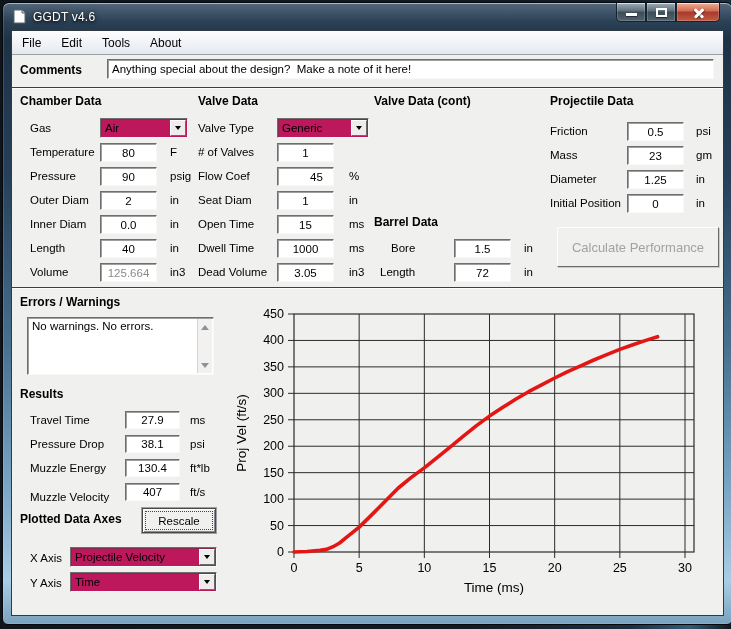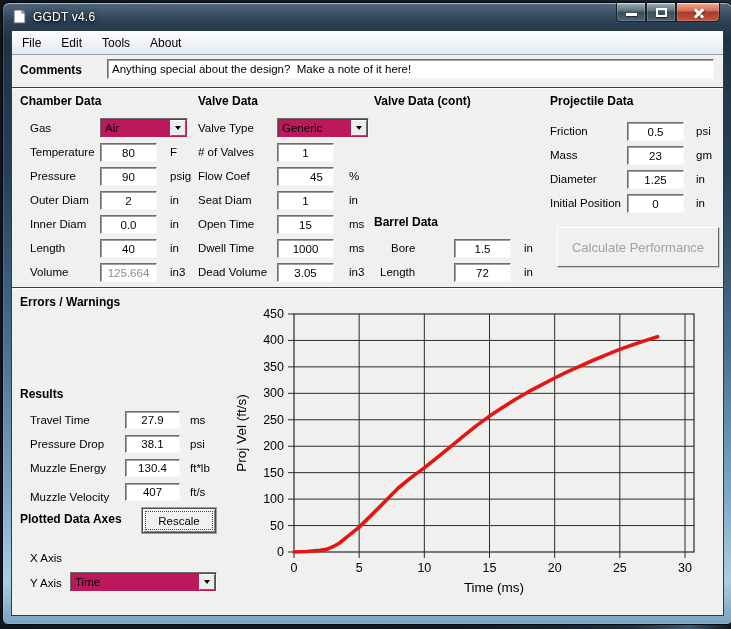--- a/index.html
+++ b/index.html
@@ -235,20 +235,31 @@
 
       <span class="lbl" style="left:538px;top:142px;">Initial Position</span>
       <input class="field" style="left: 615px; top: 139px; width: 57px;" value="0">
       <span class="unit" style="left:684px;top:142px;">in</span>
 
       <div class="btn disabled" style="left:545px;top:172px;width:162px;height:40px;">Calculate Performance</div>
 
       <div class="sep" style="top:232px;"></div>
 
       <span class="hdr" style="left:8px;top:240px;">Errors / Warnings</span>
+      <div class="errors-box" style="left:15px;top:262px;width:187px;height:58px;">
+        <span class="errors-text">No warnings.  No errors.</span>
+        <div class="vscroll">
+          <div class="sc-up">
+              <span class="tri-up-sm"></span>
+            </div>
+          <div class="sc-down">
+              <span class="tri-down-sm"></span>
+            </div>
+        </div>
+      </div>
 
       <span class="hdr" style="left:8px;top:332px;">Results</span>
 
       <span class="lbl" style="left:18px;top:359px;">Travel Time</span>
       <input class="field" style="left: 113px; top: 356px; width: 55px; height: 18px;" value="27.9">
       <span class="unit" style="left:178px;top:359px;">ms</span>
 
       <span class="lbl" style="left:18px;top:383px;">Pressure Drop</span>
       <input class="field" style="left: 113px; top: 380px; width: 55px; height: 18px;" value="38.1">
       <span class="unit" style="left:178px;top:383px;">psi</span>
@@ -258,20 +269,26 @@
       <span class="unit" style="left:178px;top:407px;">ft*lb</span>
 
       <span class="lbl" style="left:18px;top:436px;">Muzzle Velocity</span>
       <input class="field" style="left: 113px; top: 428px; width: 55px; height: 18px;" value="407">
       <span class="unit" style="left:178px;top:431px;">ft/s</span>
 
       <span class="hdr" style="left:8px;top:457px;">Plotted Data Axes</span>
       <div class="btn-rescale" style="left:130px;top:453px;width:74px;height:25px;">Rescale</div>
 
       <span class="lbl" style="left:18px;top:497px;">X Axis</span>
+      <div class="dropdown" style="left:58px;top:492px;width:147px;">
+        <span class="dd-text">Projectile Velocity</span>
+        <span class="dd-btn">
+            <span class="tri-down"></span>
+          </span>
+      </div>
 
       <span class="lbl" style="left:18px;top:522px;">Y Axis</span>
       <div class="dropdown" style="left:58px;top:517px;width:147px;">
         <span class="dd-text">Time</span>
         <span class="dd-btn">
             <span class="tri-down"></span>
           </span>
       </div>
 
       <svg class="chart-svg" width="484" height="305" viewBox="0 0 484 305">

